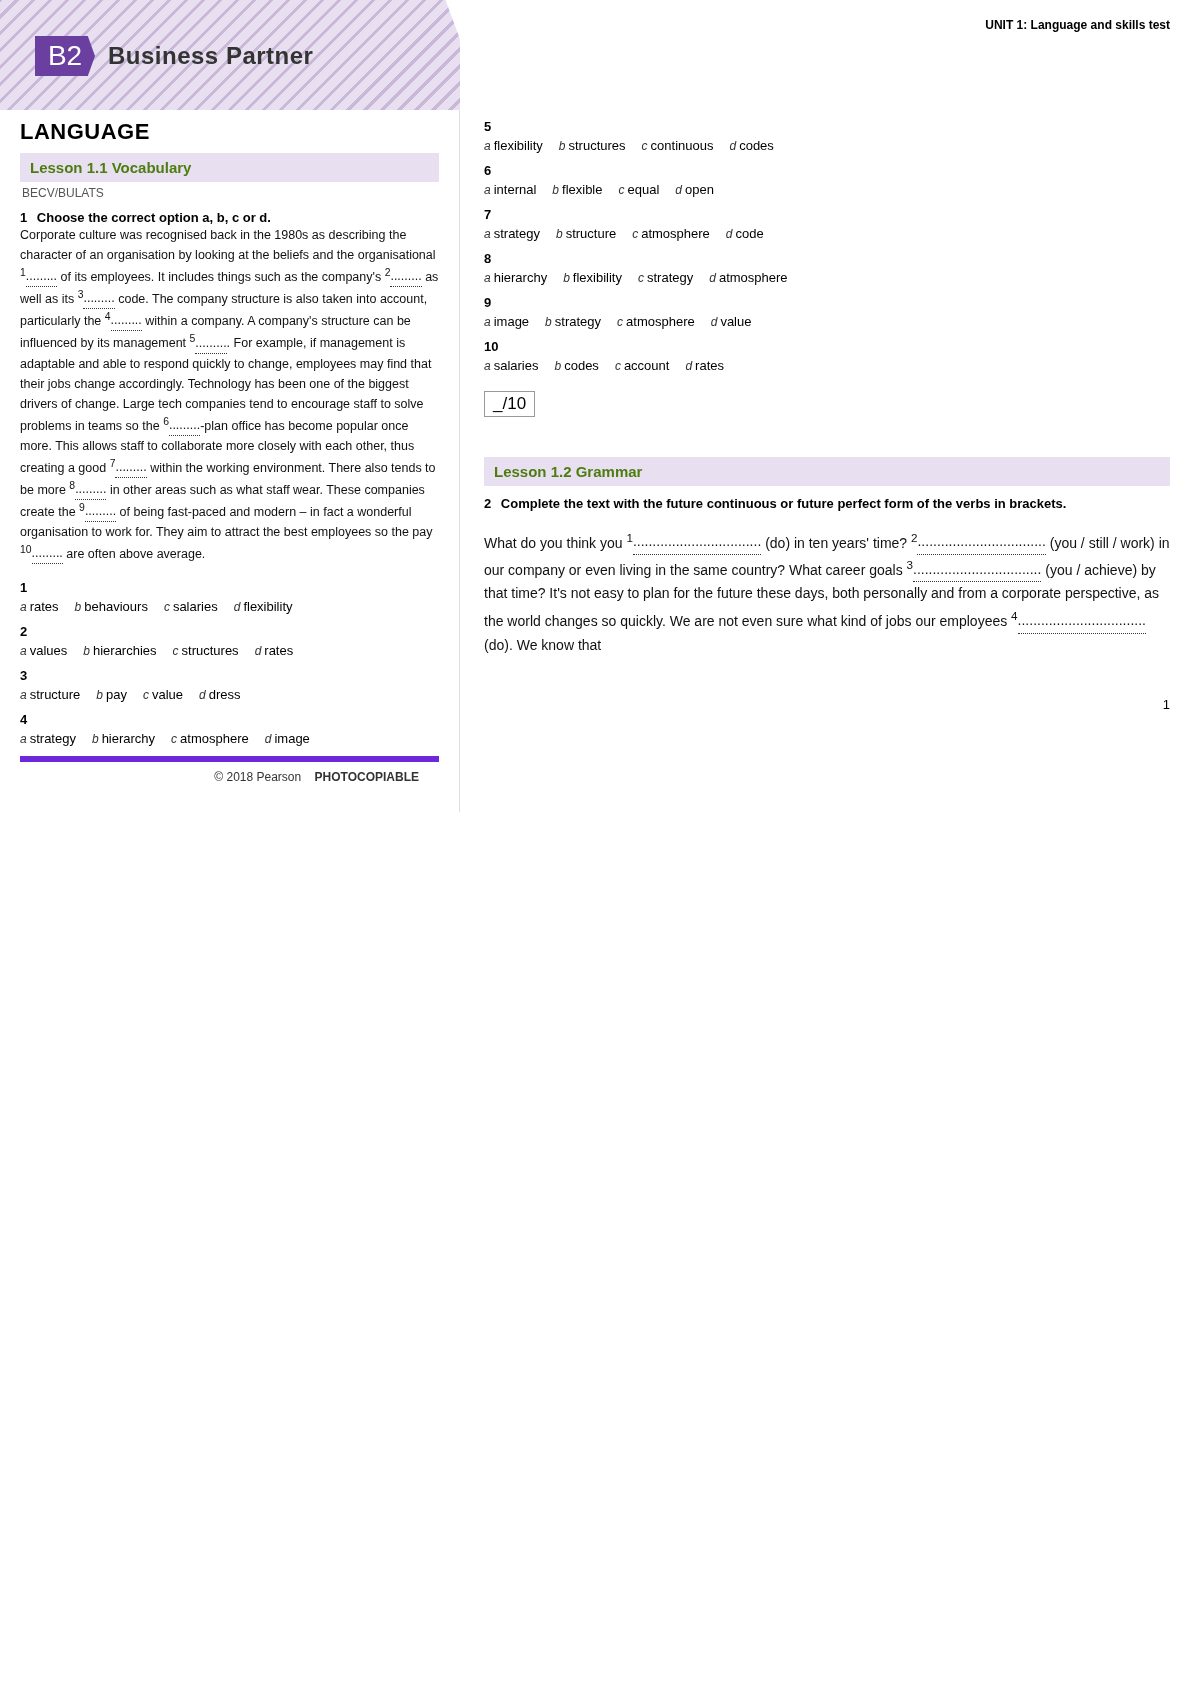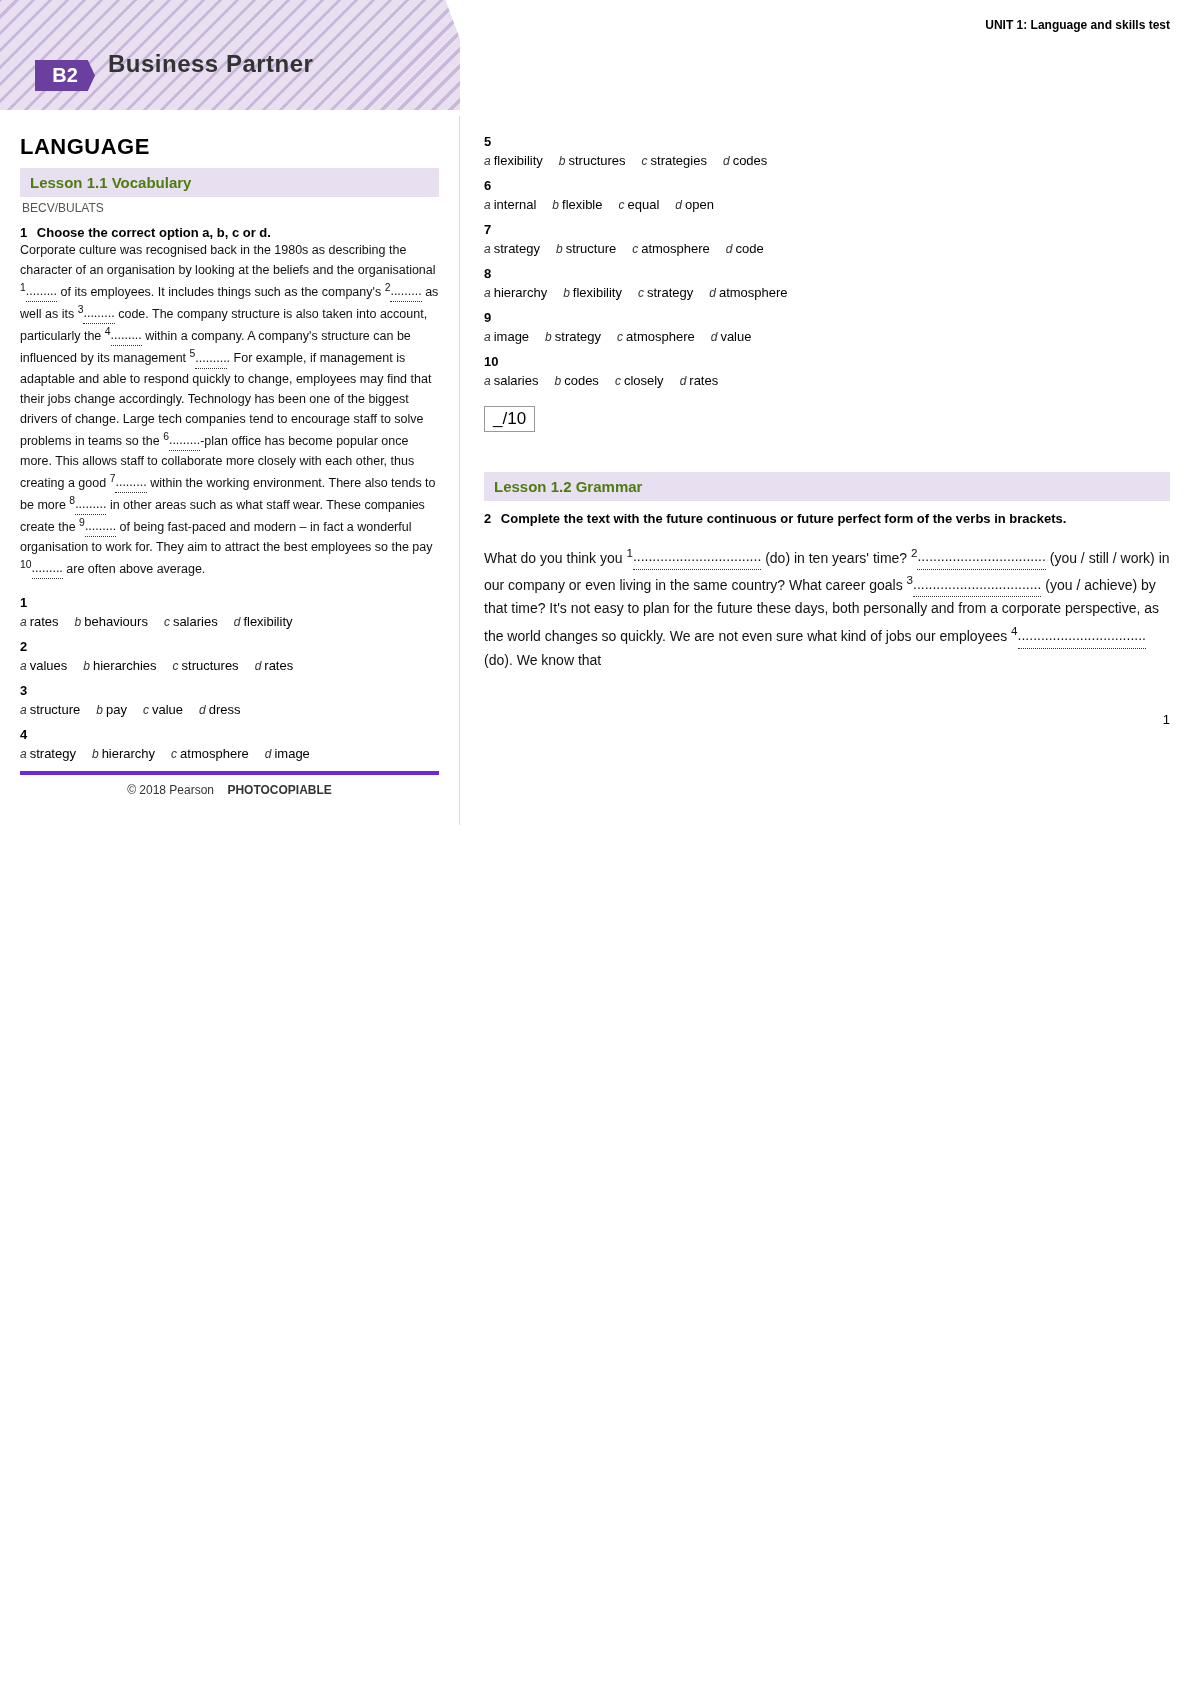--- a/index.html
+++ b/index.html
@@ -53,28 +53,27 @@
     .logo-box {
       position: relative;
       display: flex;
       align-items: center;
       padding: 18px 10px 15px 15px;
       z-index: 1;
     }
     .b2-badge {
       background: #6b3fa0;
       color: #fff;
-      font-size: 20px;
-      font-weight: bold;
+      font-size: 28px;
+      font-weight: normal;
       padding: 4px 10px;
       margin-right: 5px;
       clip-path: polygon(0 0, 88% 0, 100% 50%, 88% 100%, 0 100%);
       min-width: 60px;
       text-align: center;
-      margin-top: 24px;
     }
     .brand-name {
       font-size: 24px;
       font-weight: bold;
       color: #333;
       margin-left: 8px;
       letter-spacing: 0.5px;
     }
     .unit-title-area {
       flex: 1;
@@ -220,24 +219,24 @@
       display: inline-block;
       border-bottom: 1px dotted #333;
       min-width: 80px;
       vertical-align: bottom;
     }
 
     
     .footer {
       display: flex;
       align-items: center;
-      justify-content: center;
+      justify-content: flex-end;
       padding: 8px 20px;
       margin-top: 10px;
-      border-top: 4px solid #6d28d9;
+      border-top: 6px solid #6d28d9;
     }
     .footer-left {
       font-size: 12px;
       color: #333;
     }
   </style>
 </head>
 <body>
 
 <div class="header">
@@ -378,21 +377,21 @@
         <div class="option-item">
           <span class="option-letter">a</span>
           <span class="option-text">flexibility</span>
         </div>
         <div class="option-item">
           <span class="option-letter">b</span>
           <span class="option-text">structures</span>
         </div>
         <div class="option-item">
           <span class="option-letter">c</span>
-          <span class="option-text">strategies</span>
+          <span class="option-text">continuous</span>
         </div>
         <div class="option-item">
           <span class="option-letter">d</span>
           <span class="option-text">codes</span>
         </div>
       </div>
     </div>
 
     <div class="options-section">
       <div class="options-number">6</div>
@@ -488,21 +487,21 @@
         <div class="option-item">
           <span class="option-letter">a</span>
           <span class="option-text">salaries</span>
         </div>
         <div class="option-item">
           <span class="option-letter">b</span>
           <span class="option-text">codes</span>
         </div>
         <div class="option-item">
           <span class="option-letter">c</span>
-          <span class="option-text">closely</span>
+          <span class="option-text">account</span>
         </div>
         <div class="option-item">
           <span class="option-letter">d</span>
           <span class="option-text">rates</span>
         </div>
       </div>
     </div>
 
     <div style="margin-top:10px; margin-bottom:40px;">
       <span class="score-box">_/10</span>

